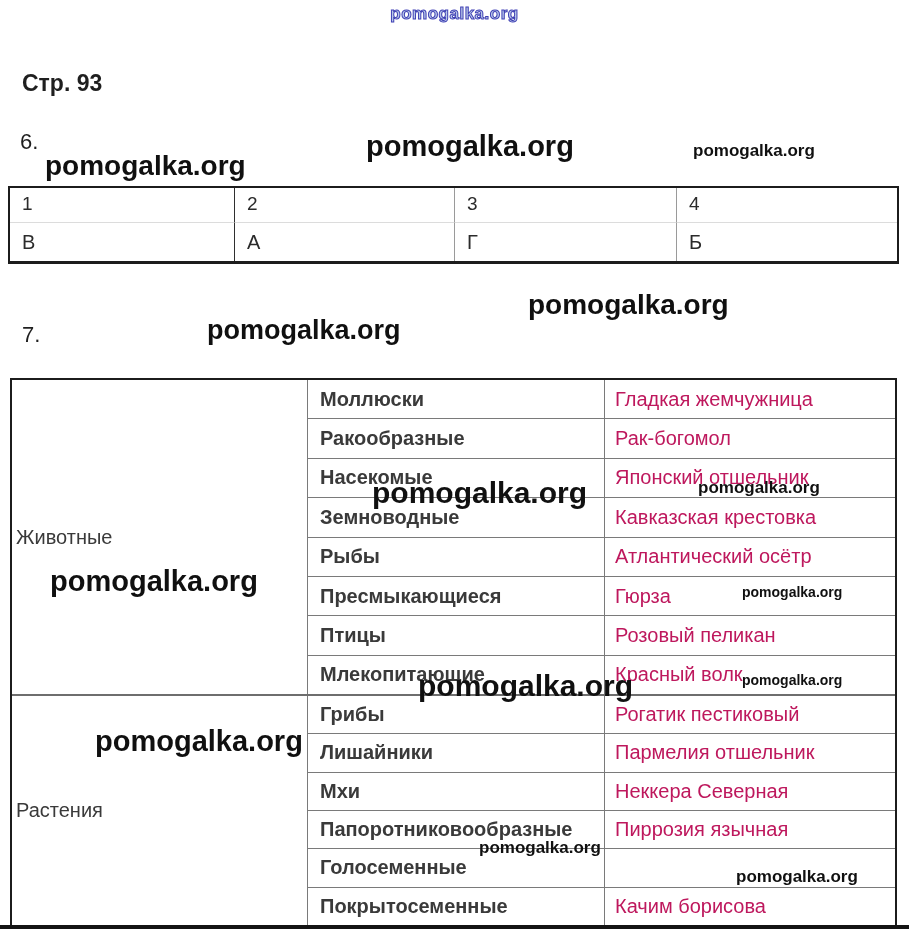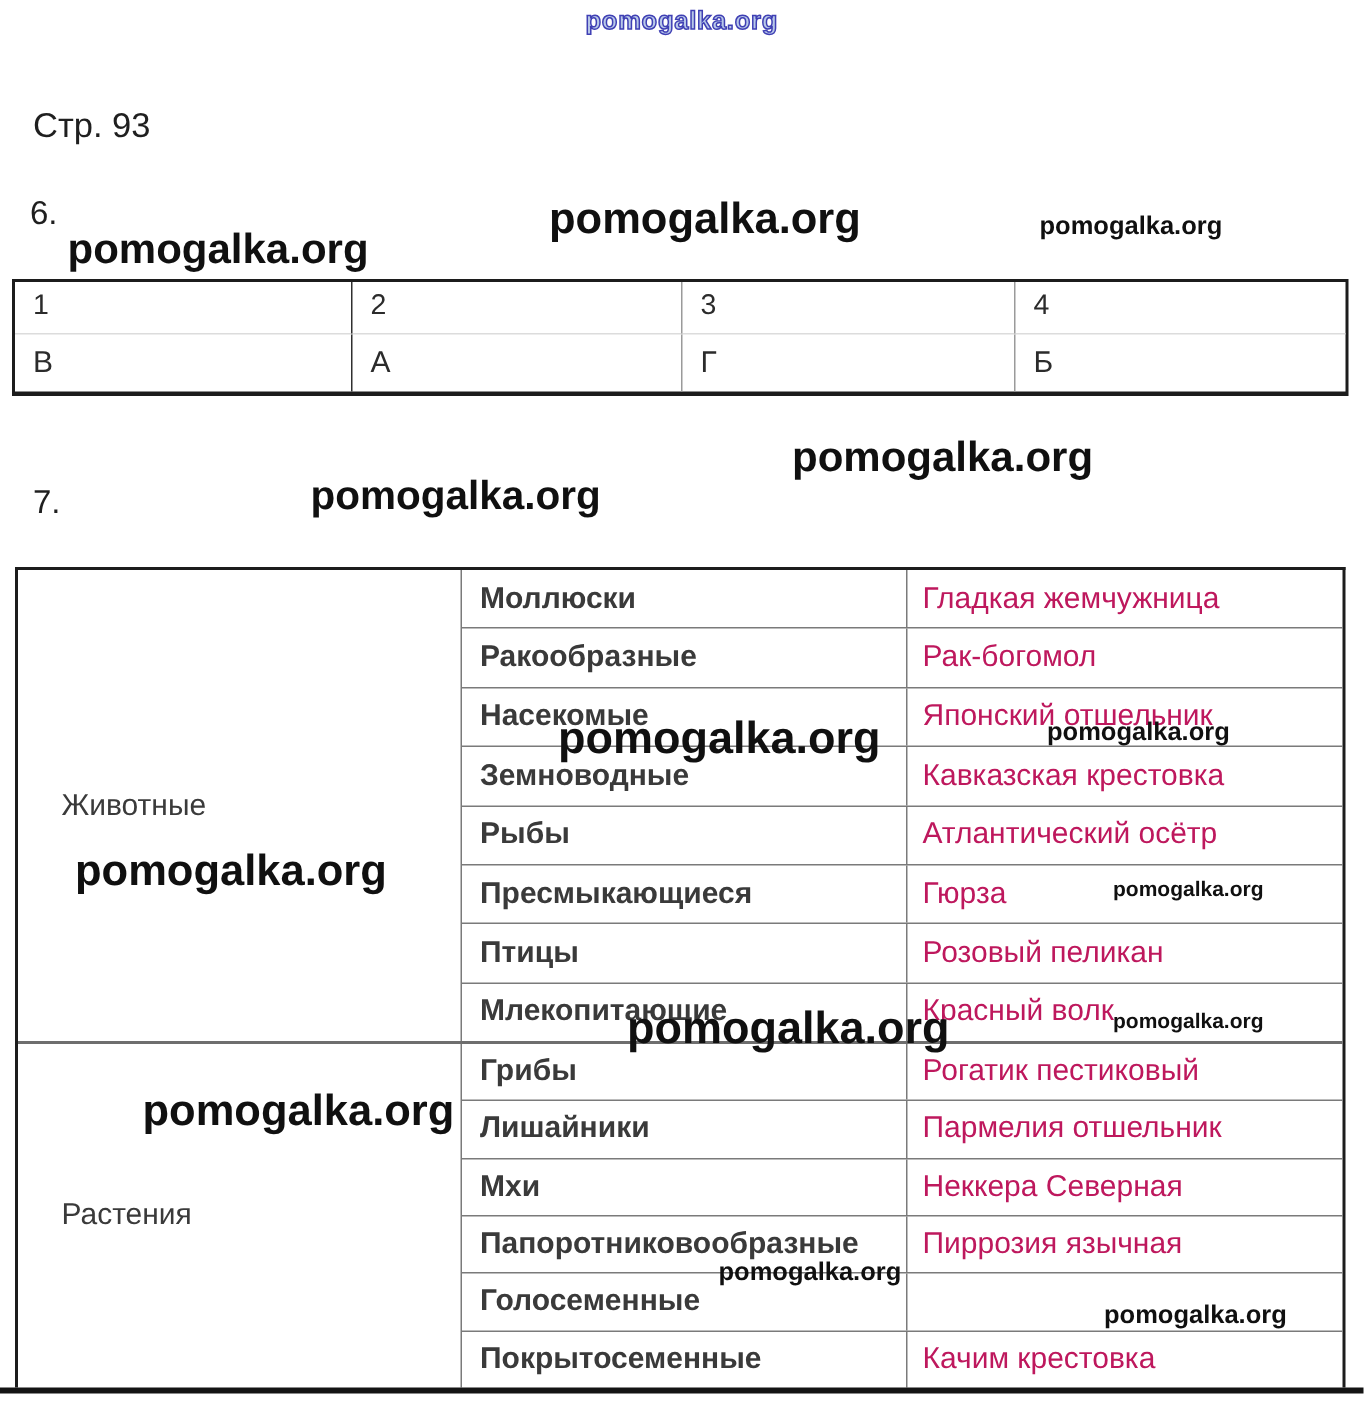--- a/index.html
+++ b/index.html
@@ -7,21 +7,21 @@
     width:909px;height:939px;background:#ffffff;position:relative;overflow:hidden;
     font-family:"Liberation Sans","DejaVu Sans",sans-serif;color:#2e2e2e;
   }
   .page{position:absolute;inset:0;border-radius:31px;}
   
   .wm-top{
     position:absolute;top:4px;left:50%;transform:translateX(-50%);
     font-size:17px;font-weight:700;letter-spacing:.5px;
     color:#b8c8e8;-webkit-text-stroke:1px #3f3fb4;white-space:nowrap;
   }
-  .page-label{position:absolute;left:22px;top:70px;font-size:23px;font-weight:400;color:#1f1f1f;}
+  .page-label{position:absolute;left:22px;top:70px;font-size:23px;font-weight:700;color:#1f1f1f;}
   .task-num{position:absolute;font-size:22px;color:#1f1f1f;}
   .task-num.t6{left:20px;top:129px;}
   .task-num.t7{left:22px;top:322px;}
   
   .wm{position:absolute;font-weight:700;color:#101010;white-space:nowrap;line-height:1;}
   
   .t1{
     position:absolute;left:8px;top:186px;width:891px;height:78px;box-sizing:border-box;
     border:2px solid #1c1c1c;border-bottom-width:3px;
     display:grid;grid-template-columns:225px 220px 222px 1fr;grid-template-rows:35px 1fr;
@@ -35,21 +35,21 @@
   
   .t2{
     position:absolute;left:10px;top:378px;width:887px;height:547px;box-sizing:border-box;
     border:2px solid #1c1c1c;border-bottom:none;background:transparent;
     display:flex;flex-direction:column;
   }
   .t2 .section{display:flex;box-sizing:border-box;}
   .t2 .section + .section{border-top:2px solid #6e6e6e;}
   .t2 .sec-label{
     width:296px;box-sizing:border-box;border-right:1px solid #7a7a7a;
-    display:flex;align-items:center;padding-left:29px;font-size:20px;color:#3a3a3a;
+    display:flex;align-items:center;padding-left:4px;font-size:20px;color:#3a3a3a;
   }
   .t2 .rows{flex:1;display:flex;flex-direction:column;}
   .t2 .row{flex:1;display:flex;box-sizing:border-box;}
   .t2 .row + .row{border-top:1px solid #7a7a7a;}
   .t2 .cat{
     width:297px;box-sizing:border-box;border-right:1px solid #7a7a7a;
     display:flex;align-items:center;padding-left:12px;font-size:20px;color:#3a3a3a;font-weight:bold;
   }
   .t2 .ex{flex:1;display:flex;align-items:center;padding-left:10px;font-size:20px;color:#be185d;}
   .bottom-rule{position:absolute;left:0;top:925px;width:909px;height:4px;background:#141414;}
@@ -129,21 +129,21 @@
           </div>
           <div class="row">
             <div class="cat">Папоротниковообразные</div>
             <div class="ex">Пиррозия язычная</div>
           </div>
           <div class="row">
             <div class="cat">Голосеменные</div>
           </div>
           <div class="row">
             <div class="cat">Покрытосеменные</div>
-            <div class="ex">Качим крестовка</div>
+            <div class="ex">Качим борисова</div>
           </div>
         </div>
       </div>
     </div>
 
   <div class="bottom-rule"></div>
   <div id="watermarks">
       <div class="wm" style="left: 45px; top: 152px; font-size: 28px;">pomogalka.org</div>
       <div class="wm" style="left: 366px; top: 132px; font-size: 29px;">pomogalka.org</div>
       <div class="wm" style="left: 693px; top: 142px; font-size: 17px;">pomogalka.org</div>

